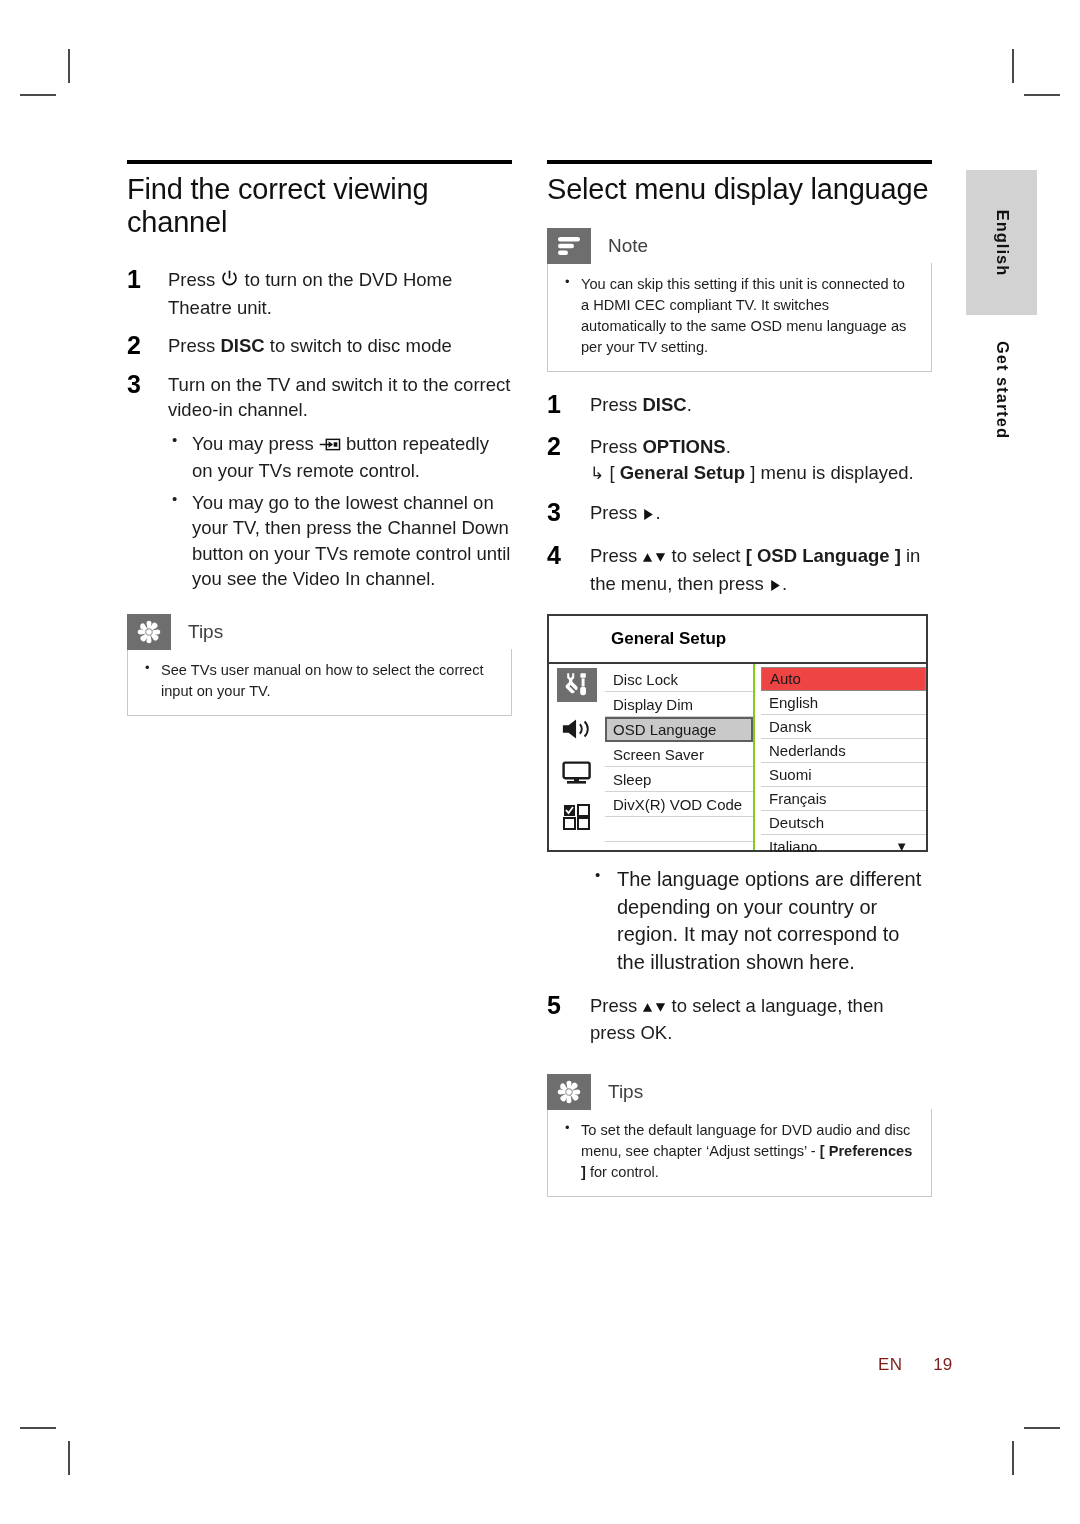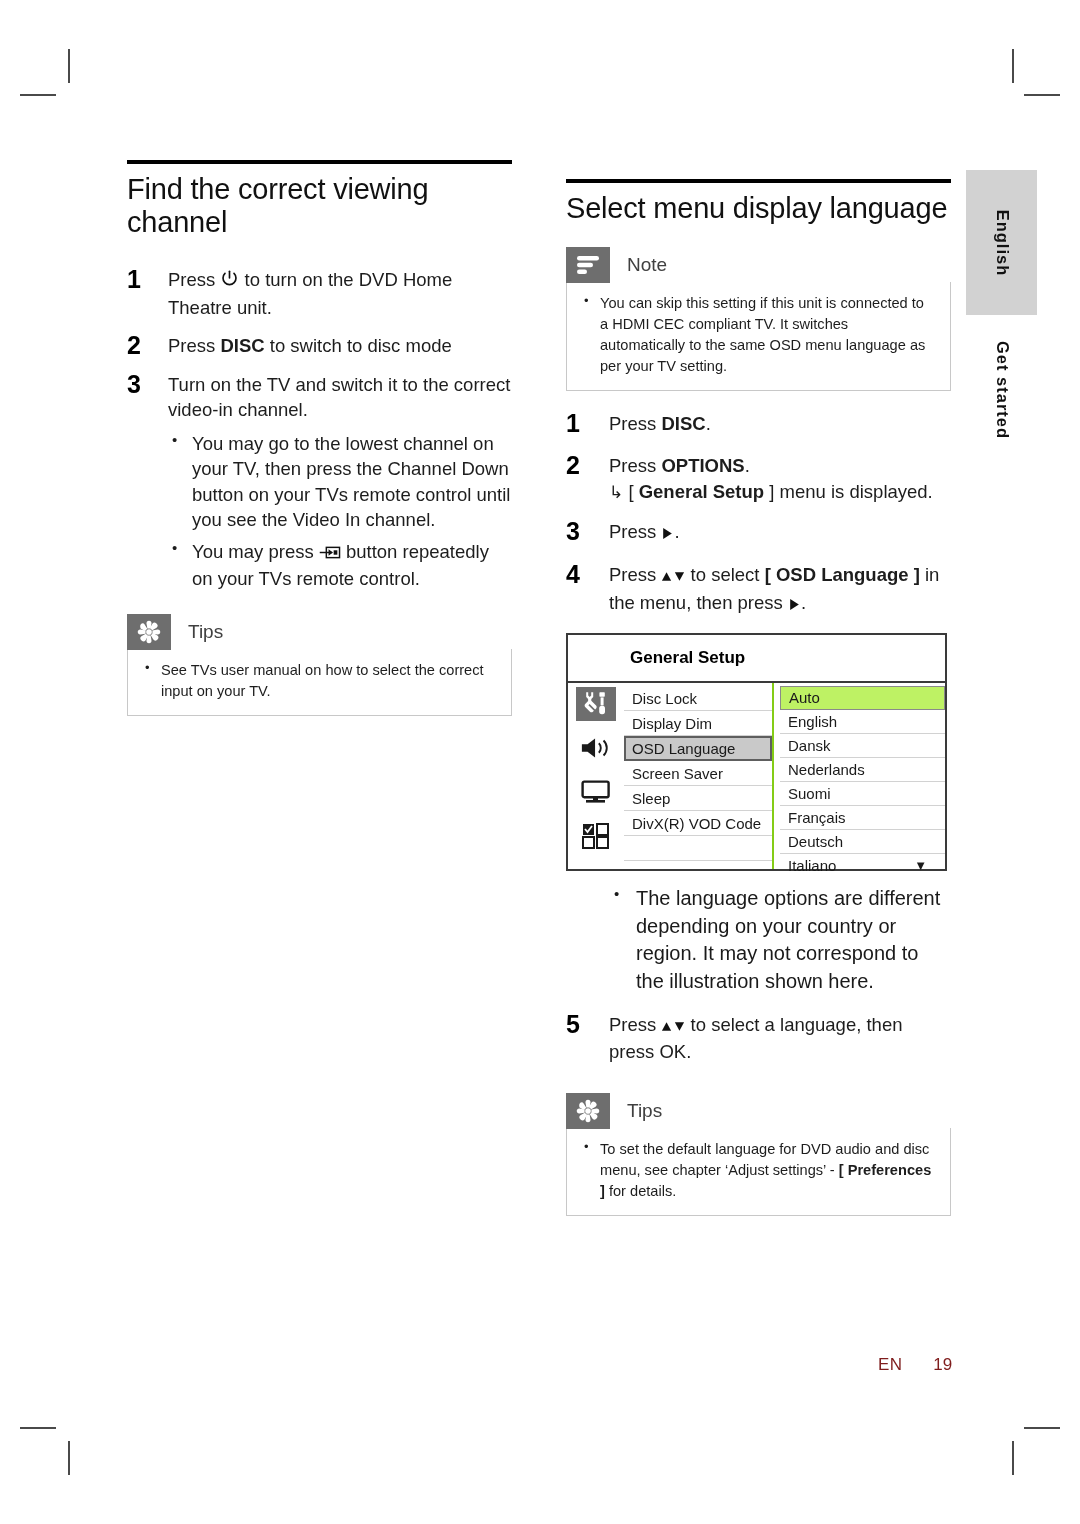--- a/index.html
+++ b/index.html
@@ -23,21 +23,21 @@
   }
   .crop.h { height: 2px; width: 36px; }
   .crop.v { width: 2px;  height: 34px; }
 
   
   .col {
     position: absolute;
     top: 160px;
   }
   .col-left  { left: 127px; width: 385px; }
-  .col-right { left: 566px; width: 385px; margin-top: 19px; }
+  .col-right { left: 547px; width: 385px; }
 
   .rule {
     height: 4px;
     background: #000;
     margin-bottom: 9px;
   }
 
   h1.section-title {
     font-size: 29px;
     font-weight: 400;
@@ -225,21 +225,21 @@
   .osd-right .row {
     height: 24px;
     line-height: 24px;
     font-size: 15px;
     padding-left: 8px;
     border-bottom: 1.5px solid #d2d2d2;
     box-sizing: border-box;
     position: relative;
   }
   .osd-right .row.hl {
-    background: #bef264;
+    background: #ef4444;
     border: 1.5px solid #8a8a8a;
     line-height: 21px;
   }
   .osd-right .row .caret {
     position: absolute;
     right: 18px;
     top: 0;
     font-size: 13px;
   }
 
@@ -331,34 +331,34 @@
       <span>Press</span>
       <b>DISC</b>
       <span>to switch to disc mode</span>
     </li>
 
     <li>
       <span class="num">3</span>
       <span>Turn on the TV and switch it to the correct video-in channel.</span>
 
       <ul class="dots">
-        <li>
-          <span>You may go to the lowest channel on your TV, then press the Channel Down button on your TVs remote control until you see the Video In channel.</span>
-        </li>
         <li>
           <span>You may press</span>
           <span class="inline-icon">
             <svg width="22" height="15" viewBox="0 0 30 18">
               <rect x="10" y="2" width="18" height="14" fill="none" stroke="#111" stroke-width="2"></rect>
               <rect x="20" y="6" width="5" height="6" fill="#111"></rect>
               <path d="M1 9 H18" stroke="#111" stroke-width="2"></path>
               <path d="M13 4.5 L19 9 L13 13.5 Z" fill="#111"></path>
             </svg>
           </span>
           <span>button repeatedly on your TVs remote control.</span>
+        </li>
+        <li>
+          <span>You may go to the lowest channel on your TV, then press the Channel Down button on your TVs remote control until you see the Video In channel.</span>
         </li>
       </ul>
     </li>
   </ol>
 
   <div class="callout" style="margin-top:22px;">
     <div class="callout-head">
       <div class="callout-badge">
         <svg width="26" height="26" viewBox="0 0 24 24" fill="#ffffff">
           <circle cx="12" cy="12" r="2.6"></circle>
@@ -555,21 +555,21 @@
           <path d="M4.65 19.35 c-1.06-1.06-.86-2.6.35-3.33 l4.0-2.4 2.12 2.12 -2.4 4.0 c-.73 1.21-2.27 1.41-3.33.35z"></path>
           <path d="M19.35 19.35 c-1.06 1.06-2.6.86-3.33-.35 l-2.4-4.0 2.12-2.12 4.0 2.4 c1.21.73 1.41 2.27.35 3.33z"></path>
           <path d="M4.65 4.65 c1.06-1.06 2.6-.86 3.33.35 l2.4 4.0 -2.12 2.12 -4.0-2.4 C3.79 7.25 3.59 5.71 4.65 4.65z"></path>
         </svg>
       </div>
       <div class="callout-label">Tips</div>
     </div>
     <div class="callout-body">
       <ul>
         <li>
-          <span>To set the default language for DVD audio and disc menu, see chapter ‘Adjust settings’ - </span><b>[ Preferences ]</b><span> for details.</span>
+          <span>To set the default language for DVD audio and disc menu, see chapter ‘Adjust settings’ - </span><b>[ Preferences ]</b><span> for control.</span>
         </li>
       </ul>
     </div>
   </div>
 
 </div>
 
 <div class="lang-tab">
   <span>English</span>
 </div>

